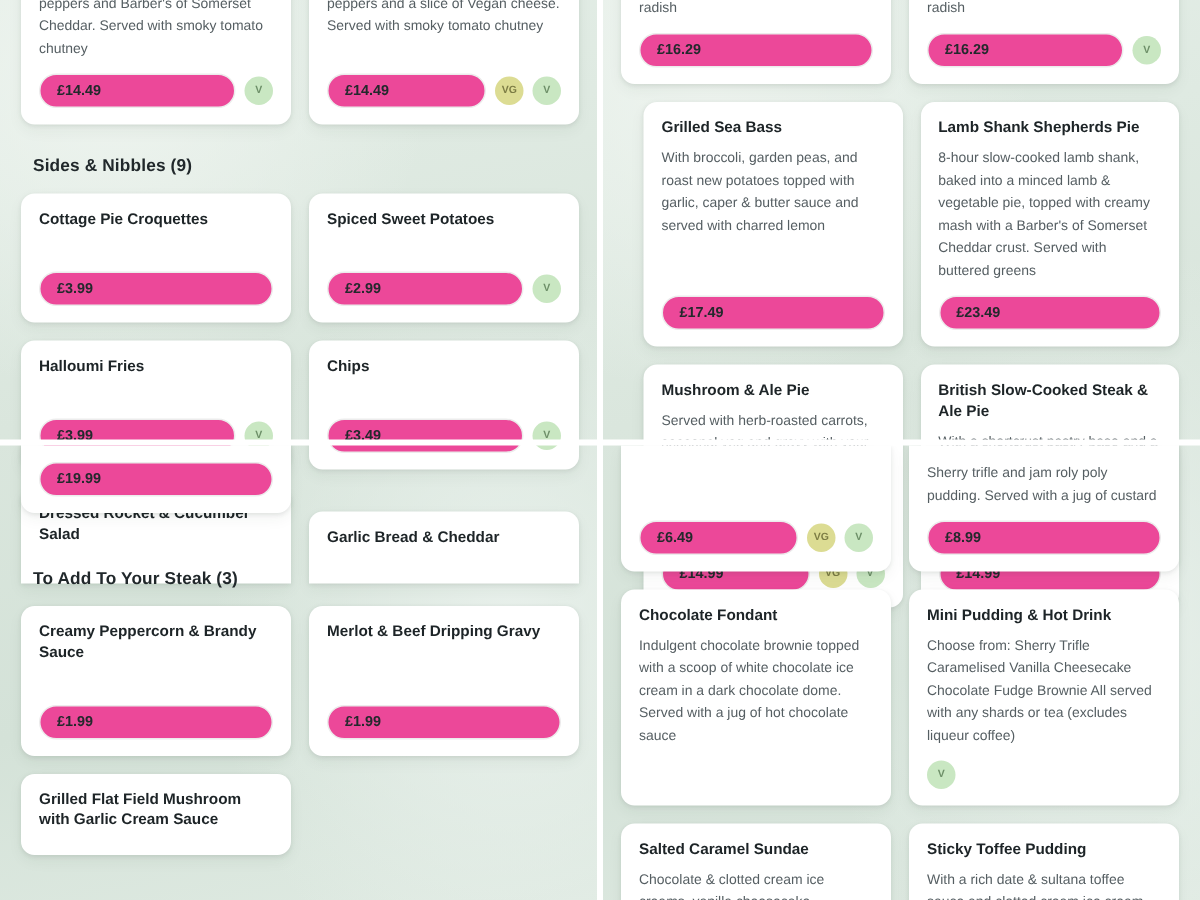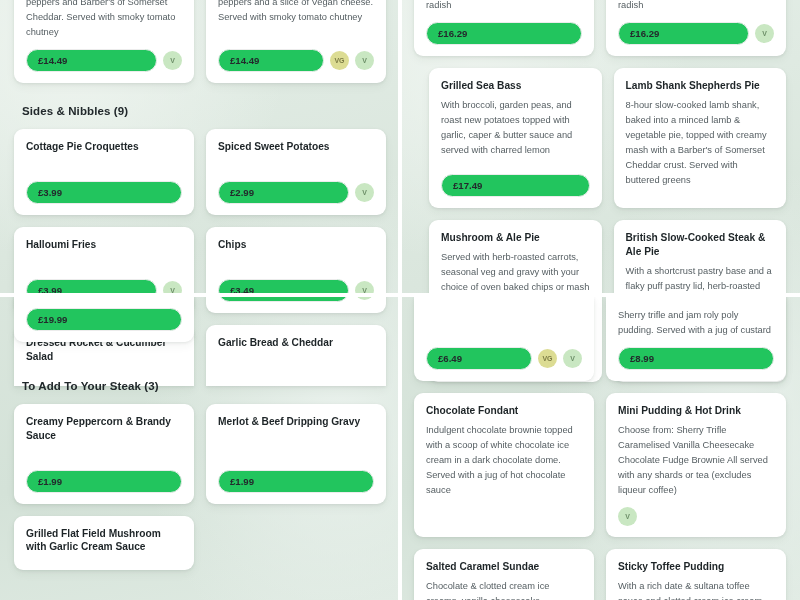--- a/index.html
+++ b/index.html
@@ -114,21 +114,21 @@
 
   .card-foot {
     display: flex;
     align-items: center;
     gap: 6px;
     margin-top: auto;
   }
 
   .price {
     flex: 1;
-    background: #22c55e;
+    background: #ec4899;
     border: 1px solid #ececec;
     border-radius: 20px;
     padding: 5px 11px;
     font-size: 9.6px;
     font-weight: 600;
     color: #23292c;
     min-width: 0;
   }
 
   .badge {
@@ -214,21 +214,21 @@
           <div class="card-foot">
             <div class="price">£3.49</div>
             <div class="badge badge-v">V</div>
           </div>
         </div>
 
         <div class="card clip-bot" style="padding-bottom:18px;">
           <div class="card-title">Dressed Rocket &amp; Cucumber Salad</div>
         </div>
 
-        <div class="card clip-bot" style="padding-bottom:18px;">
+        <div class="card clip-bot" style="padding-bottom:18px;margin-top:16px;">
           <div class="card-title">Garlic Bread &amp; Cheddar</div>
         </div>
 
       </div>
     </div>
 
     <div class="scroll" style="top:297px;">
 
       <div class="grid">
         <div class="card clip-top">
@@ -299,20 +299,23 @@
           <div class="card-title">Grilled Sea Bass</div>
           <div class="card-desc">With broccoli, garden peas, and roast new potatoes topped with garlic, caper &amp; butter sauce and served with charred lemon</div>
           <div class="card-foot">
             <div class="price">£17.49</div>
           </div>
         </div>
 
         <div class="card">
           <div class="card-title">Lamb Shank Shepherds Pie</div>
           <div class="card-desc">8-hour slow-cooked lamb shank, baked into a minced lamb &amp; vegetable pie, topped with creamy mash with a Barber's of Somerset Cheddar crust. Served with buttered greens</div>
+          <div class="card-foot">
+            <div class="price">£23.49</div>
+          </div>
         </div>
 
         <div class="card">
           <div class="card-title">Mushroom &amp; Ale Pie</div>
           <div class="card-desc">Served with herb-roasted carrots, seasonal veg and gravy with your choice of oven baked chips or mash</div>
           <div class="card-foot">
             <div class="price">£14.99</div>
             <div class="badge badge-vg">VG</div>
             <div class="badge badge-v">V</div>
           </div>

